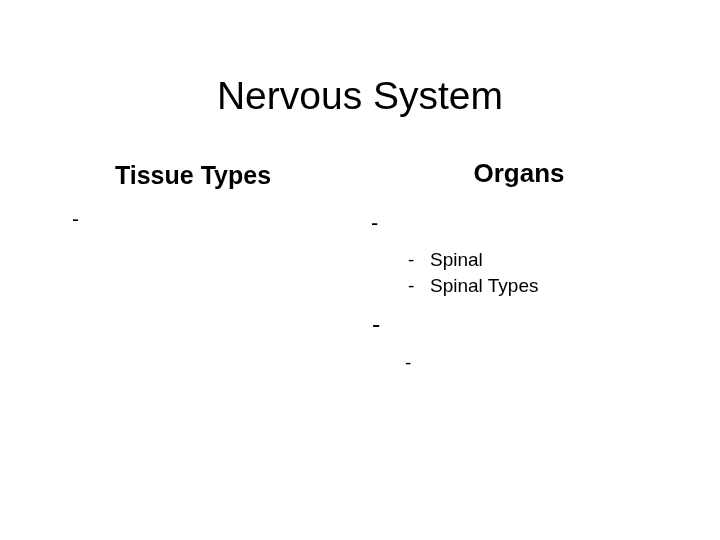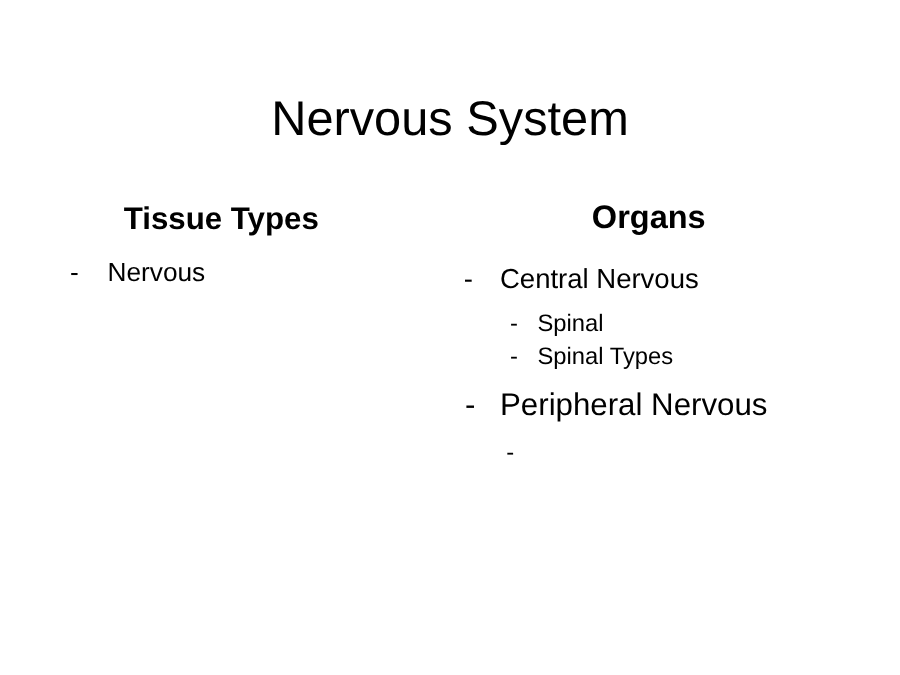--- a/index.html
+++ b/index.html
@@ -32,21 +32,21 @@
     font-size: 39px;
     font-weight: 400;
     line-height: 44px;
     letter-spacing: 0px;
     white-space: nowrap;
   }
 
   
   .col-left {
     position: absolute;
-    left: 36px;
+    left: 52px;
     top: 160px;
     width: 320px;
   }
   .col-right {
     position: absolute;
     left: 355px;
     top: 155px;
     width: 350px;
   }
 
@@ -137,50 +137,47 @@
 
   <div class="slide-title">Nervous System</div>
 
   <div class="col-left">
 
     <div class="col-heading col-heading-left">Tissue Types</div>
 
     <ul class="bullets">
       <li class="bullet lvl1-left">
         <span class="dash">-</span>
-        <span class="btext">Nervous</span>
       </li>
     </ul>
 
   </div>
 
   <div class="col-right">
 
     <div class="col-heading col-heading-right">Organs</div>
 
     <ul class="bullets">
 
       <li class="bullet lvl1 first">
         <span class="dash">-</span>
-        <span class="btext">Central Nervous</span>
       </li>
 
       <li class="bullet lvl2 first2">
         <span class="dash">-</span>
         <span class="btext">Spinal</span>
       </li>
 
       <li class="bullet lvl2">
         <span class="dash">-</span>
         <span class="btext">Spinal Types</span>
       </li>
 
       <li class="bullet lvl1 big">
         <span class="dash">-</span>
-        <span class="btext">Peripheral Nervous</span>
       </li>
 
       <li class="bullet lvl2 pad-extra">
         <span class="dash">-</span>
       </li>
 
     </ul>
 
   </div>
 

